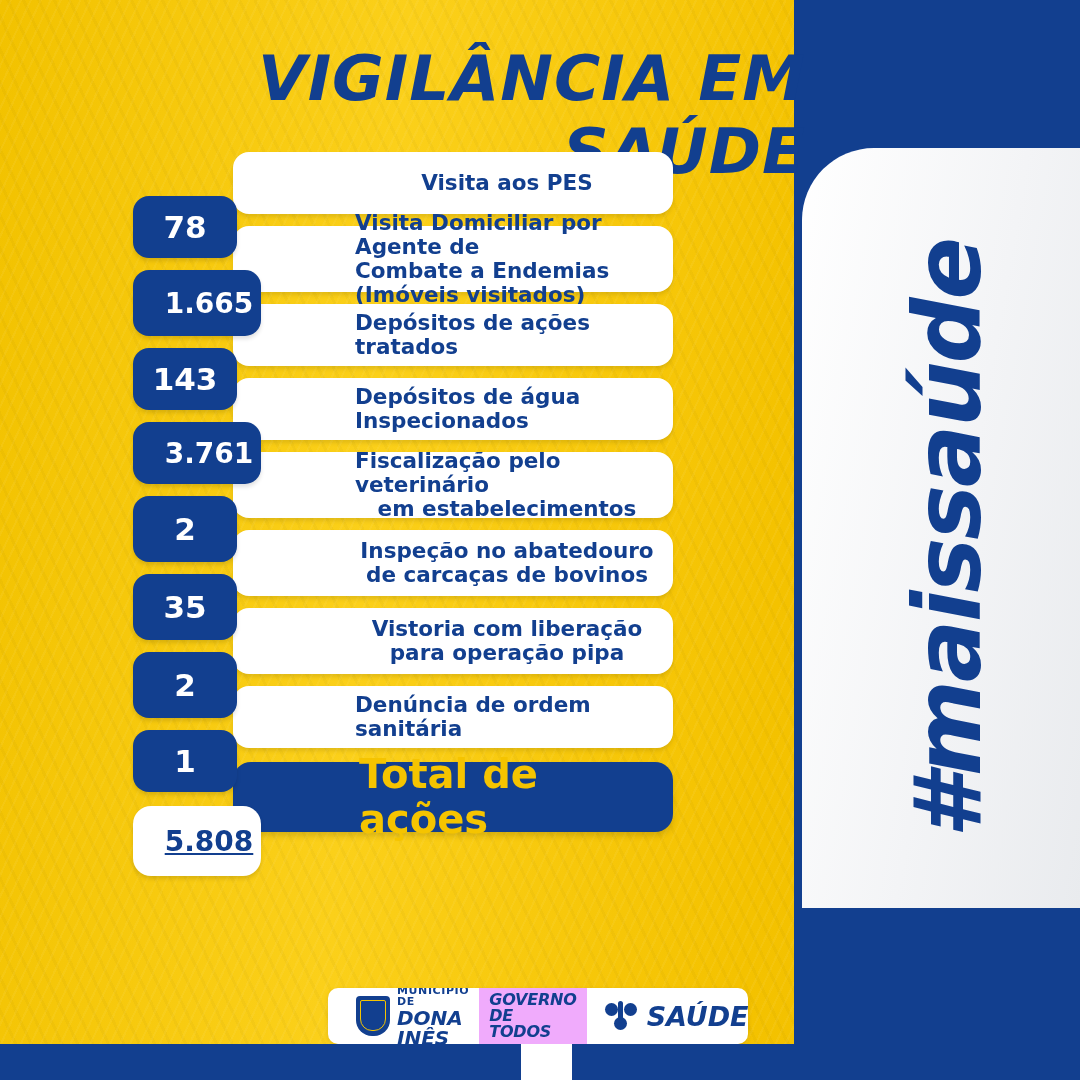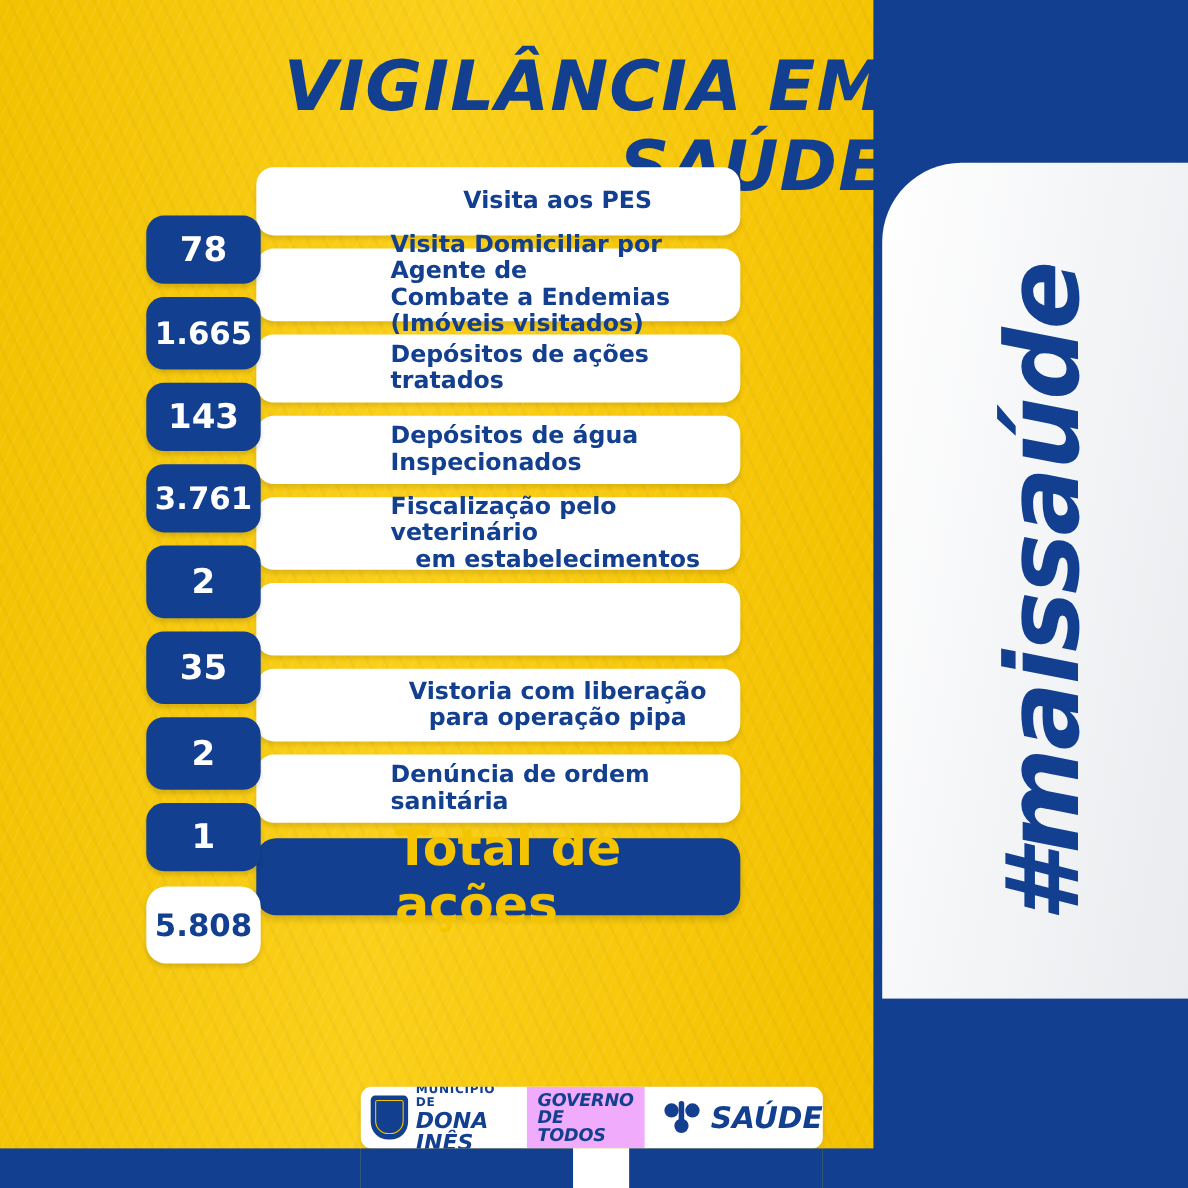--- a/index.html
+++ b/index.html
@@ -152,38 +152,39 @@
     align-items: center;
     justify-content: center;
     font-family: "DejaVu Sans", sans-serif;
     font-weight: bold;
     font-size: 31px;
     letter-spacing: 0px;
     box-shadow: 0 3px 4px rgba(0,0,0,0.12);
     z-index: 2;
     margin-top: 44px;
   }
-  .badge.small { font-size: 28px; }
+  .badge.small { font-size: 28px; padding-left: 24px; }
 
   
   .row.total { height: 70px; margin-top: 14px; }
   .row.total .row-bg {
     background: #123f8f;
     border-radius: 18px;
     box-shadow: 0 4px 6px rgba(0,0,0,0.14);
   }
   .row.total .badge {
     background: #ffffff;
     color: #123f8f;
     border-radius: 18px;
     width: 104px;
+    text-decoration: underline;
   }
   .row.total .row-label {
     color: #f5c400;
-    font-size: 46px;
+    font-size: 40px;
     left: 226px;
   }
 
   
   .footer {
     position: absolute;
     left: 328px;
     top: 988px;
     width: 420px;
     height: 56px;
@@ -191,21 +192,21 @@
     border-radius: 10px;
     display: flex;
     align-items: center;
     box-shadow: 0 2px 5px rgba(0,0,0,0.10);
     overflow: hidden;
   }
   .footer-mun {
     display: flex;
     align-items: center;
     gap: 7px;
-    padding: 0 10px 0 9px;
+    padding: 0 10px 0 28px;
     height: 100%;
   }
   .crest {
     width: 34px;
     height: 40px;
     background: #123f8f;
     border-radius: 4px 4px 16px 16px;
     position: relative;
     flex: none;
   }
@@ -365,20 +366,24 @@
       <div class="badge">2</div>
       <div class="row-label">
         <span class="l1">Fiscalização pelo veterinário</span>
         <span class="l2">em estabelecimentos</span>
       </div>
     </div>
 
     <div class="row tall">
       <div class="row-bg"></div>
       <div class="badge">35</div>
+      <div class="row-label">
+        <span class="l1">Inspeção no abatedouro</span>
+        <span class="l2">de carcaças de bovinos</span>
+      </div>
     </div>
 
     <div class="row tall">
       <div class="row-bg"></div>
       <div class="badge">2</div>
       <div class="row-label">
         <span class="l1">Vistoria com liberação</span>
         <span class="l2">para operação pipa</span>
       </div>
     </div>

